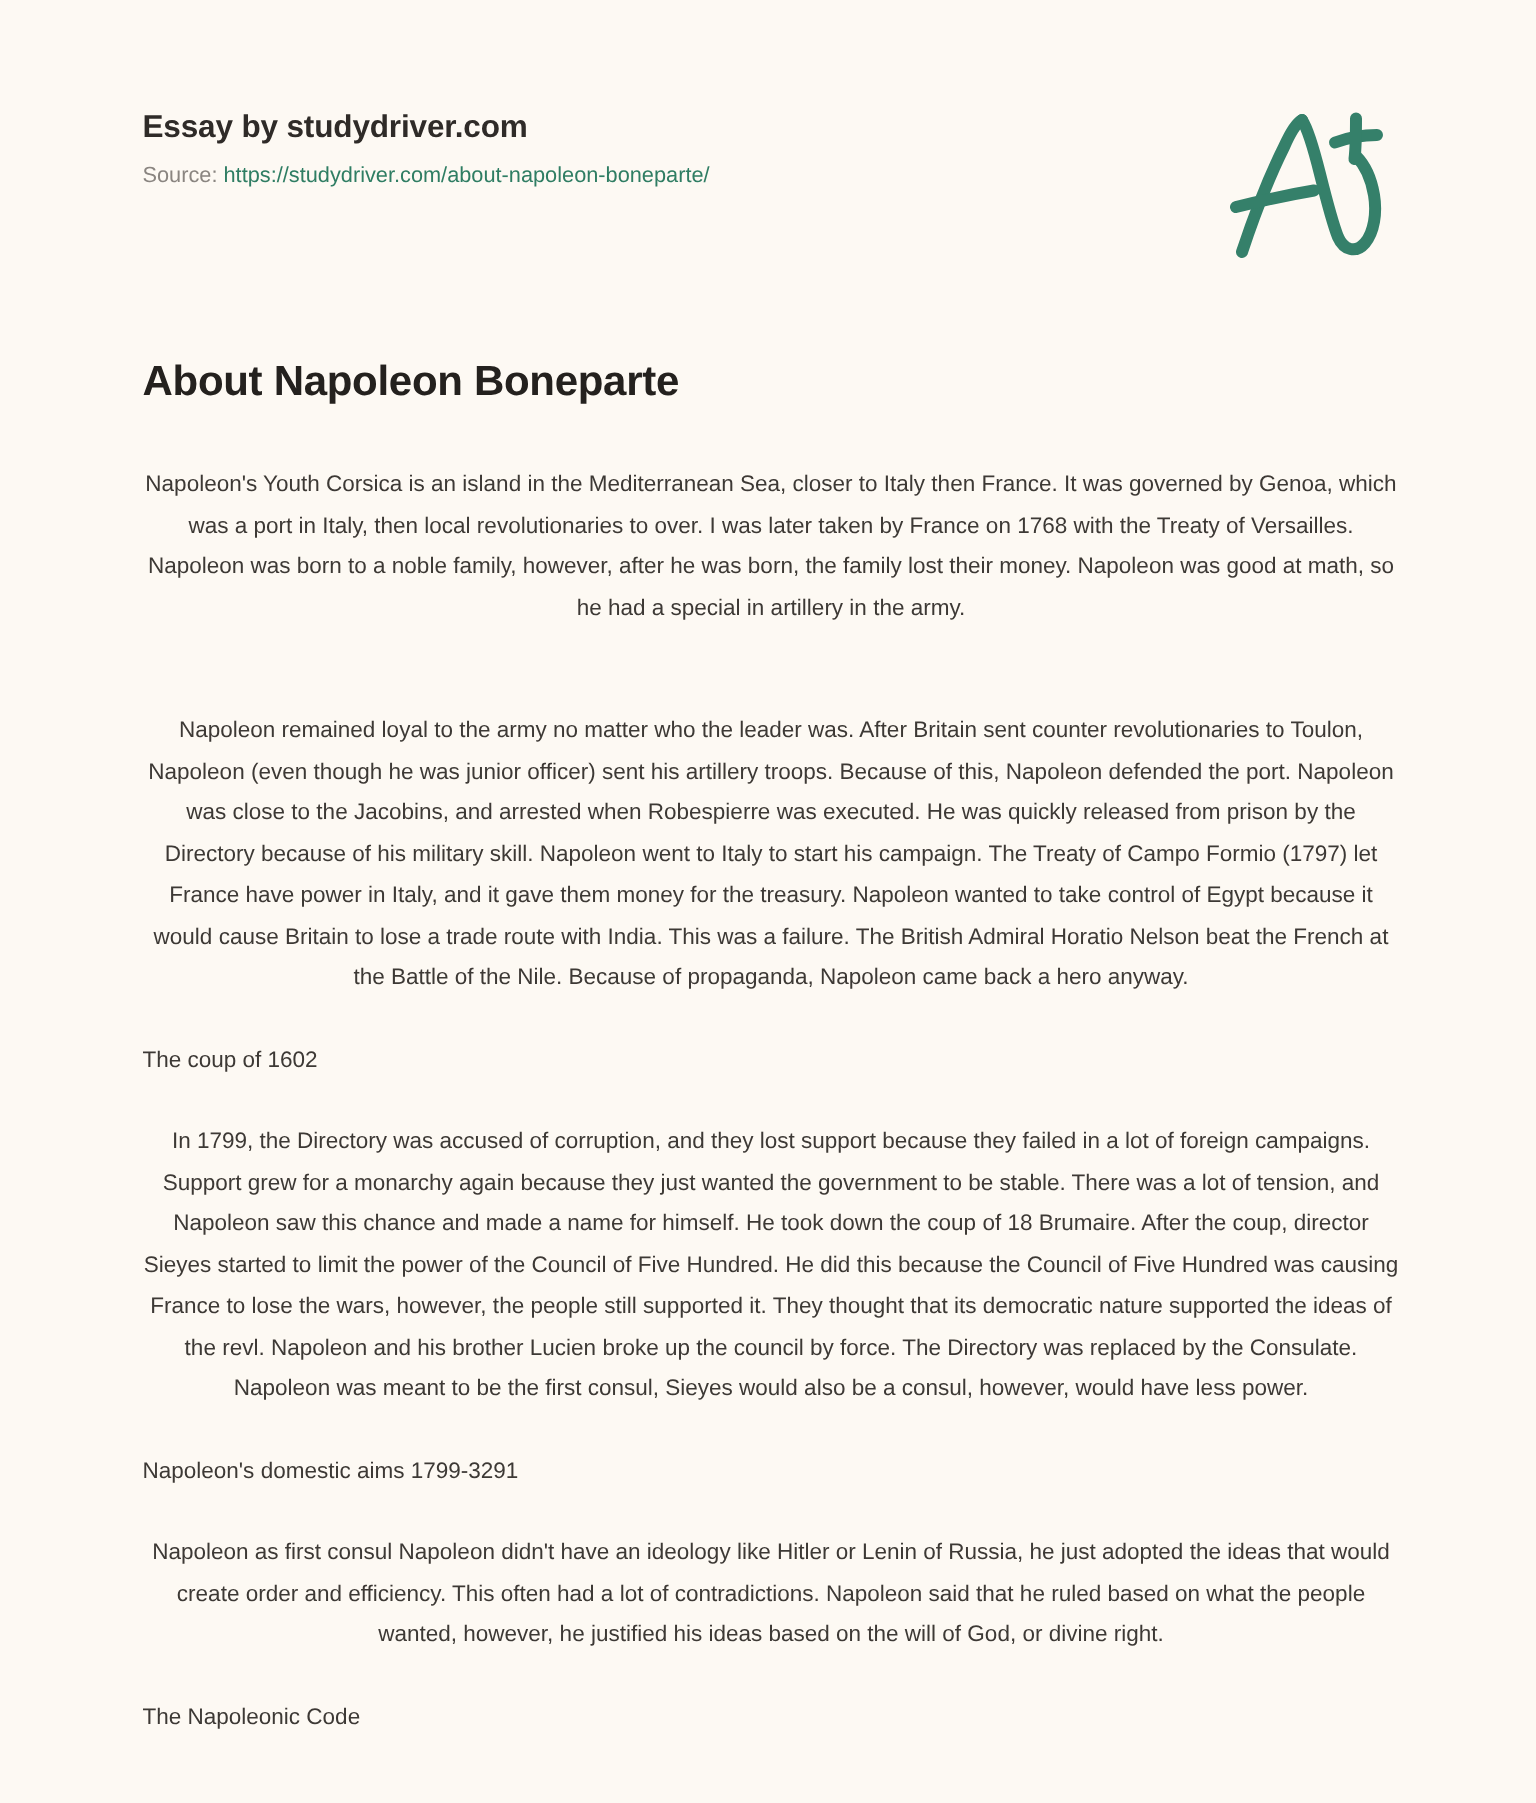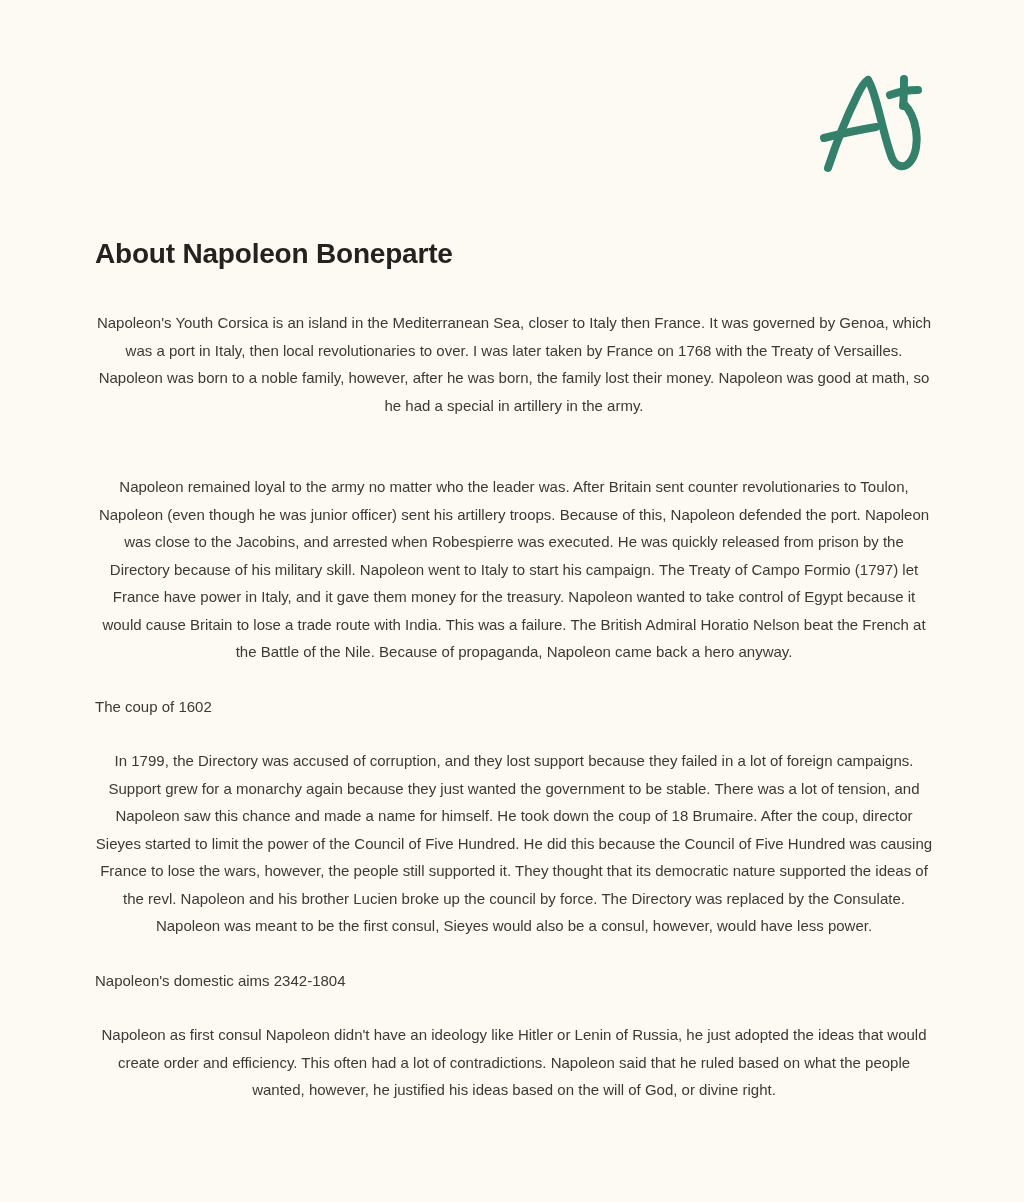--- a/index.html
+++ b/index.html
@@ -115,20 +115,28 @@
   .gap-after-title { height: 38px; }
   .para-gap { height: 27px; }
 </style>
 </head>
 <body>
 
 <div class="page">
 
   <div class="header">
 
+    <div class="brand-block">
+      <div class="brand-title">Essay by studydriver.com</div>
+
+      <div class="source-line">
+        <span class="source-label">Source:</span>
+        <span class="source-url">https://studydriver.com/about-napoleon-boneparte/</span>
+      </div>
+    </div>
 
     <div class="logo">
       <svg viewBox="0 0 116 104" xmlns="http://www.w3.org/2000/svg">
         <g fill="none" stroke="#35806a" stroke-linecap="round" stroke-linejoin="round">
 
           <path d="M16 96 C22 78, 32 50, 44 26 C48 17, 52 10, 56 8" stroke-width="8"></path>
 
           <path d="M56 8 C60 14, 64 28, 68 44 C72 60, 76 76, 80 86
                    C84 95, 92 97, 98 90 C104 83, 106 70, 104 58
                    C102 46, 97 37, 92 32" stroke-width="8"></path>
@@ -153,22 +161,23 @@
     <div id="blocks">
         <p class="body-text">Napoleon's Youth Corsica is an island in the Mediterranean Sea, closer to Italy then France. It was governed by Genoa, which was a port in Italy, then local revolutionaries to over. I was later taken by France on 1768 with the Treaty of Versailles. Napoleon was born to a noble family, however, after he was born, the family lost their money. Napoleon was good at math, so he had a special in artillery in the army.</p>
         <div class="para-gap"></div>
         <div class="para-gap"></div>
         <p class="body-text">Napoleon remained loyal to the army no matter who the leader was. After Britain sent counter revolutionaries to Toulon, Napoleon (even though he was junior officer) sent his artillery troops. Because of this, Napoleon defended the port. Napoleon was close to the Jacobins, and arrested when Robespierre was executed. He was quickly released from prison by the Directory because of his military skill. Napoleon went to Italy to start his campaign. The Treaty of Campo Formio (1797) let France have power in Italy, and it gave them money for the treasury. Napoleon wanted to take control of Egypt because it would cause Britain to lose a trade route with India. This was a failure. The British Admiral Horatio Nelson beat the French at the Battle of the Nile. Because of propaganda, Napoleon came back a hero anyway.</p>
         <div class="para-gap"></div>
         <p class="section-heading">The coup of 1602</p>
         <div class="para-gap"></div>
         <p class="body-text">In 1799, the Directory was accused of corruption, and they lost support because they failed in a lot of foreign campaigns. Support grew for a monarchy again because they just wanted the government to be stable. There was a lot of tension, and Napoleon saw this chance and made a name for himself. He took down the coup of 18 Brumaire. After the coup, director Sieyes started to limit the power of the Council of Five Hundred. He did this because the Council of Five Hundred was causing France to lose the wars, however, the people still supported it. They thought that its democratic nature supported the ideas of the revl. Napoleon and his brother Lucien broke up the council by force. The Directory was replaced by the Consulate. Napoleon was meant to be the first consul, Sieyes would also be a consul, however, would have less power.</p>
         <div class="para-gap"></div>
-        <p class="section-heading">Napoleon's domestic aims 2342-1804</p>
+        <p class="section-heading">Napoleon's domestic aims 1799-3291</p>
         <div class="para-gap"></div>
         <p class="body-text">Napoleon as first consul Napoleon didn't have an ideology like Hitler or Lenin of Russia, he just adopted the ideas that would create order and efficiency. This often had a lot of contradictions. Napoleon said that he ruled based on what the people wanted, however, he justified his ideas based on the will of God, or divine right.</p>
         <div class="para-gap"></div>
+        <p class="section-heading">The Napoleonic Code</p>
         <div class="para-gap"></div>
       </div>
 
   </div>
 
 </div>
 
 </body></html>

